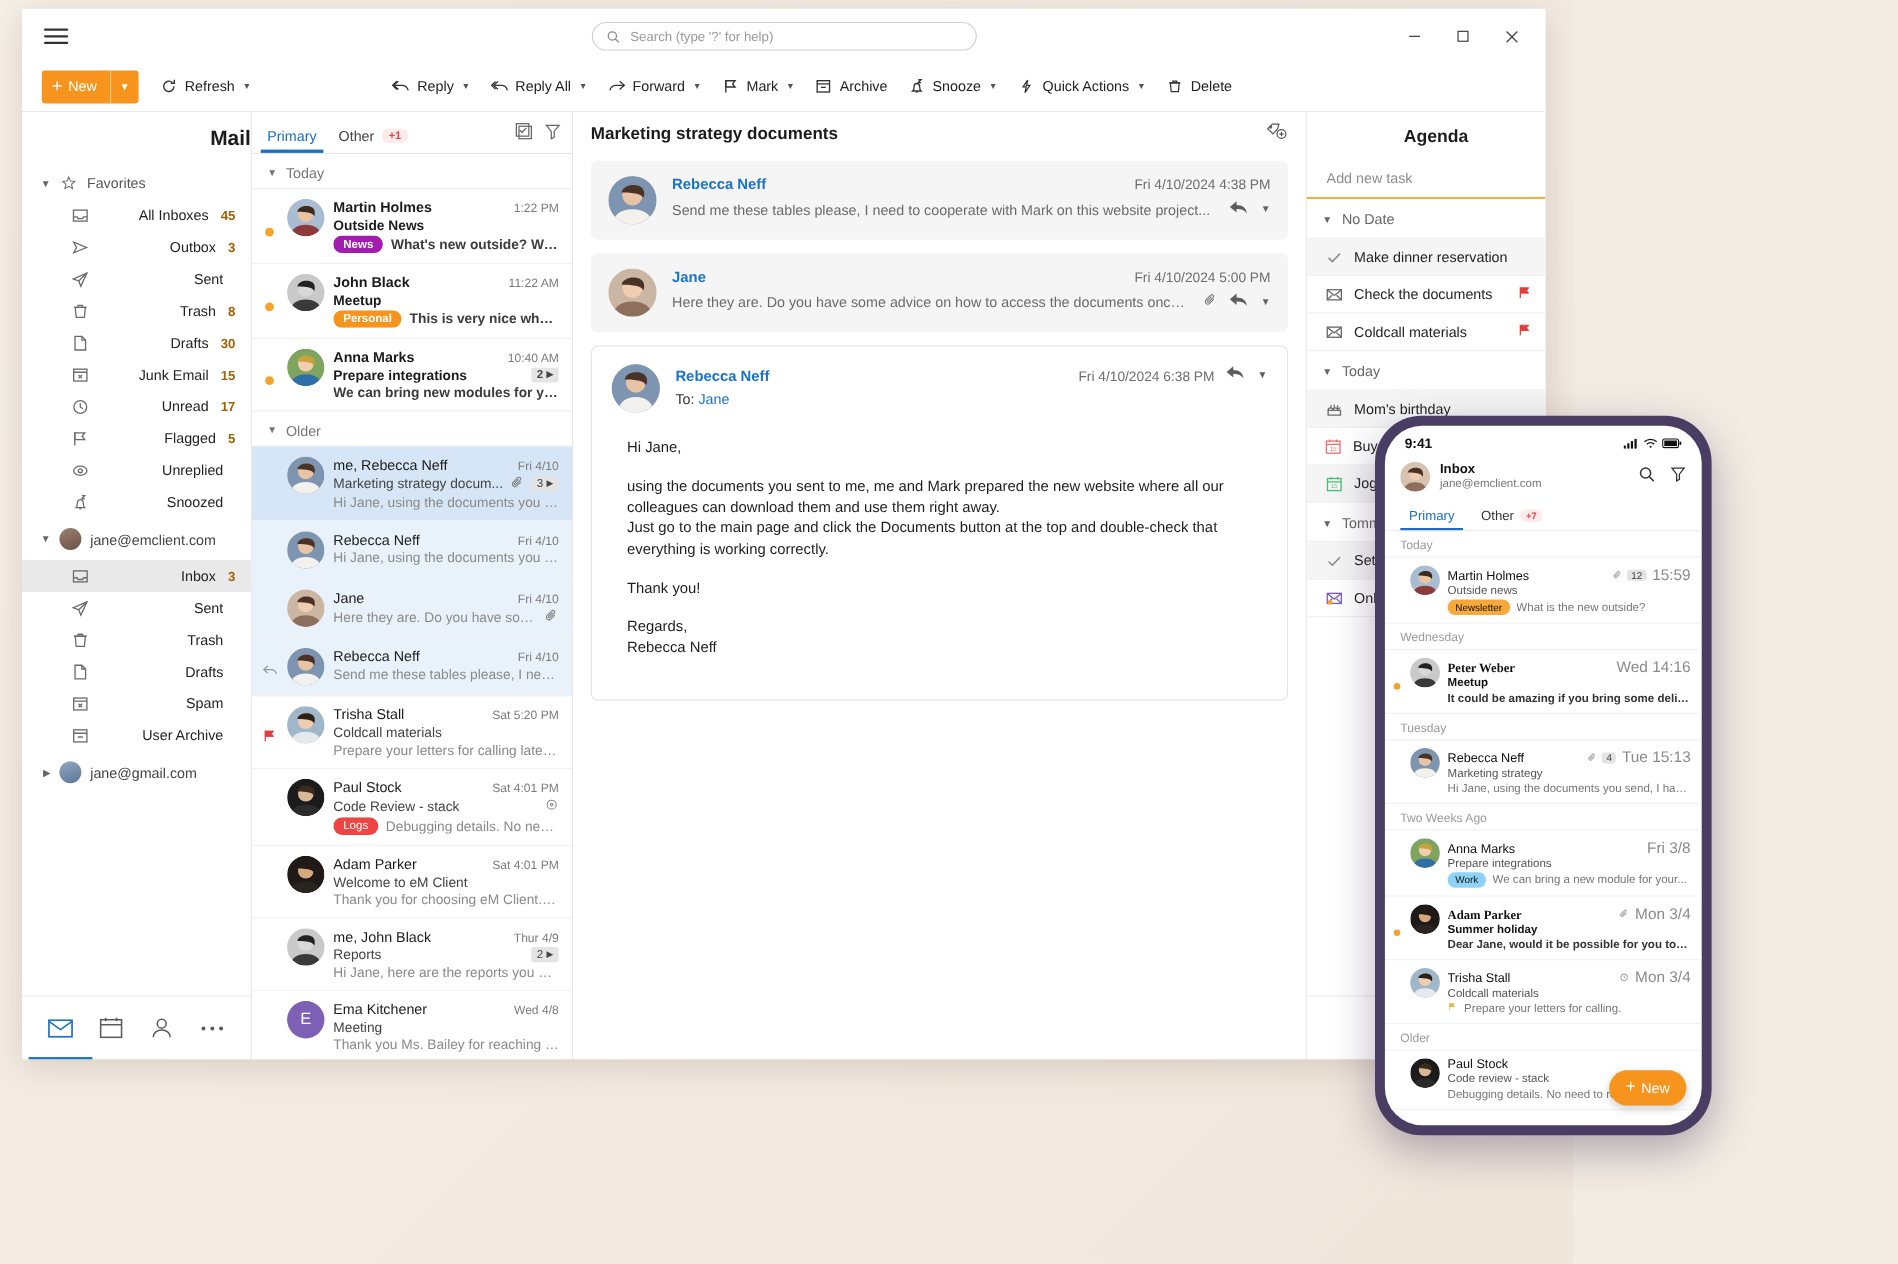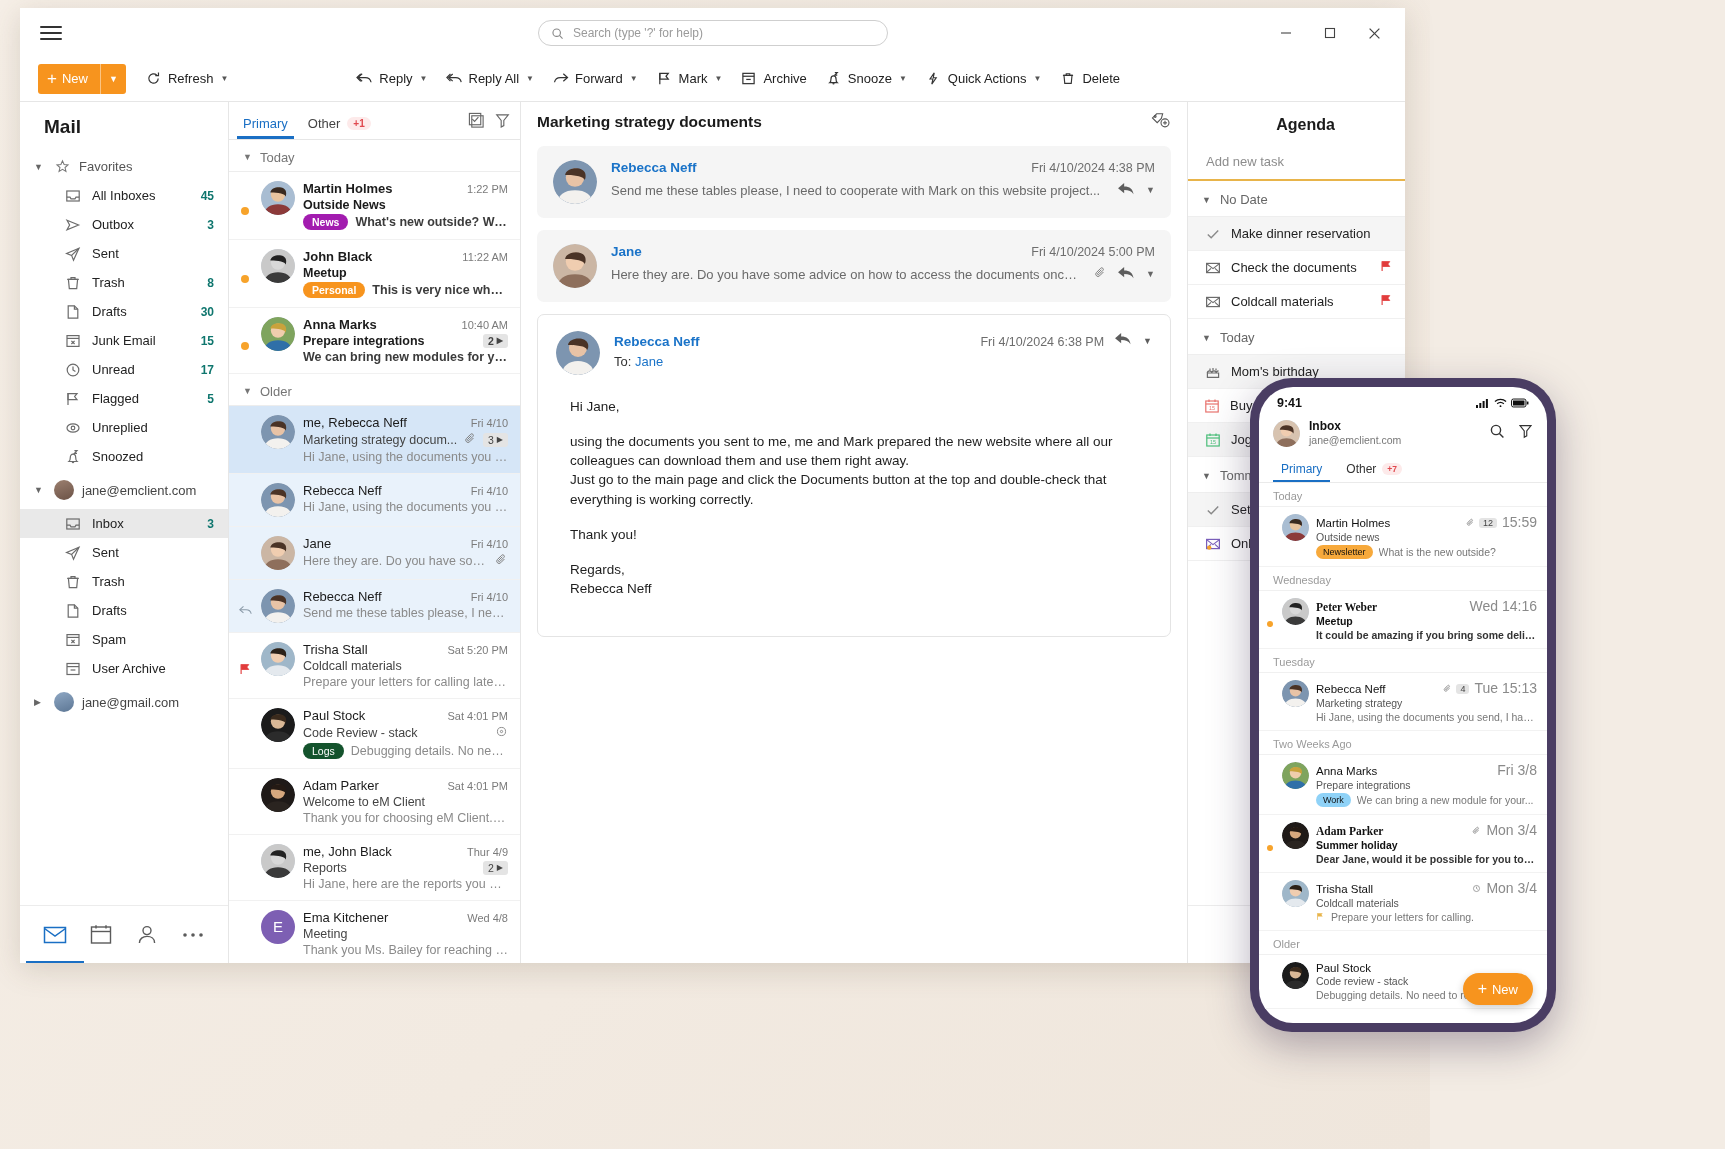--- a/index.html
+++ b/index.html
@@ -50,29 +50,29 @@
   .tb-spacer { width: 110px; }
   .tb-gap { width: 10px; }
   .ico { display:inline-flex; width:17px; height:17px; align-items:center; justify-content:center; }
   .ico svg { display:block; }
 
   .body-row { display:flex; flex:1 1 auto; min-height: 0; }
 
   
   .sidebar { width: 212px; border-right: 1px solid #e6e6e6; display:flex; flex-direction:column;
     background:#fff; }
-  .sidebar-scroll { flex:1 1 auto; overflow:hidden; padding-top: 6px; }
+  .sidebar-scroll { flex:1 1 auto; overflow:hidden; padding-top: 6px; text-align: right; }
   .mail-title { font-size: 19px; font-weight: 600; color:#1b1b1b; padding: 8px 0 14px 24px; }
   .grp { display:flex; align-items:center; gap: 8px; padding: 6px 0 6px 14px; cursor:pointer; font-size:13px; color:#555; }
   .grp .chev { width:12px; font-size:9px; color:#666; }
   .nav-item { display:flex; align-items:center; height: 29px; padding-left: 44px; padding-right: 14px;
     font-size: 13px; color:#222; cursor:pointer; gap: 11px; }
   .nav-item.sel { background:#e9e9e9; }
   .nav-item .lbl { flex:1 1 auto; white-space:nowrap; overflow:hidden; text-overflow:ellipsis; }
-  .nav-item .cnt { font-size: 12px; color:#0f766e; font-weight:600; }
+  .nav-item .cnt { font-size: 12px; color:#a16207; font-weight:600; }
   .acct { display:flex; align-items:center; gap: 8px; padding: 9px 0 9px 14px; font-size:13px; color:#444; cursor:pointer; }
   .acct .chev { width:12px; font-size:9px; color:#666; }
   .avat { width: 20px; height: 20px; border-radius: 50%; flex:0 0 auto;
     background: linear-gradient(160deg,#9c8070,#6b5246); }
   .sidebar-bottom { height: 58px; border-top: 1px solid #ececec; display:flex; align-items:center;
     justify-content: space-around; padding: 0 12px; }
   .sb-tab { width: 46px; height: 40px; display:flex; align-items:center; justify-content:center;
     color:#5b5b5b; cursor:pointer; position:relative; }
   .sb-tab.active { color:#1a6fc4; }
   .sb-tab.active::after { content:""; position:absolute; left:-6px; right:-6px; bottom:-9px; height:3px; background:#1a6fc4; }
@@ -886,21 +886,21 @@
           <span class="mtime">Sat 4:01 PM</span>
         </div>
         <div class="msubj">
            <span class="grow">Code Review - stack</span>
                   <span><svg width="13" height="13" viewBox="0 0 16 16" fill="none" stroke="#8a8a8a" stroke-width="1.2">
                       <circle cx="8" cy="8" r="5"></circle>
                       <circle cx="8" cy="8" r="1.4"></circle>
                     </svg></span>
                 </div>
         <div class="mprev">
-          <span class="tag" style="background:#14532d">Logs</span>
+          <span class="tag" style="background:#ef4444">Logs</span>
                   <span class="txt">Debugging details. No need ...</span>
                 </div>
       </div>
             </div>
             <div class="mrow ">
       <div class="mark"></div>
               <div class="mav">
                 <svg class="portrait" viewBox="0 0 40 40">
                   <defs>
                     <clipPath id="av9">

